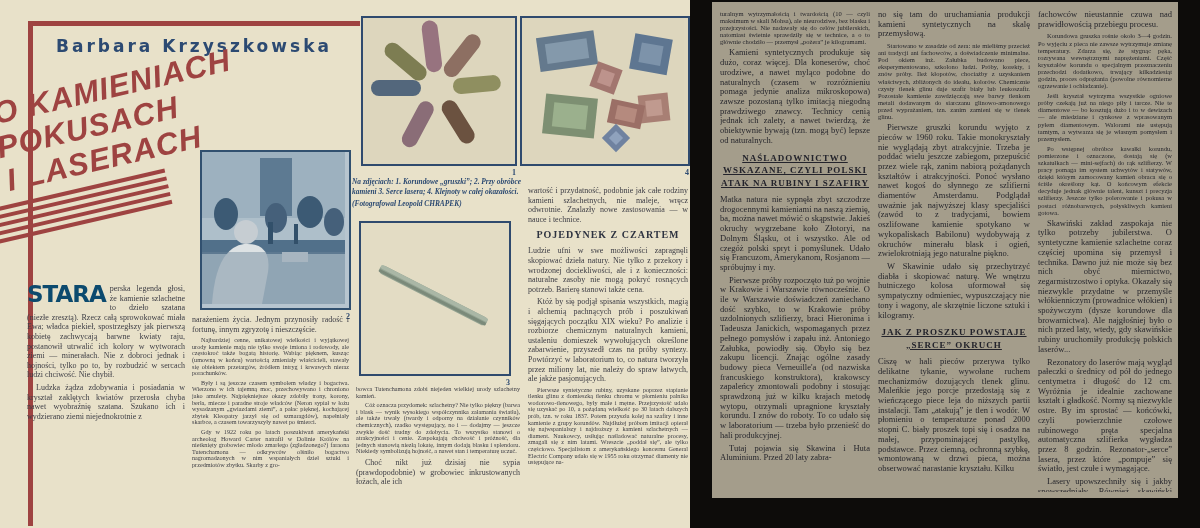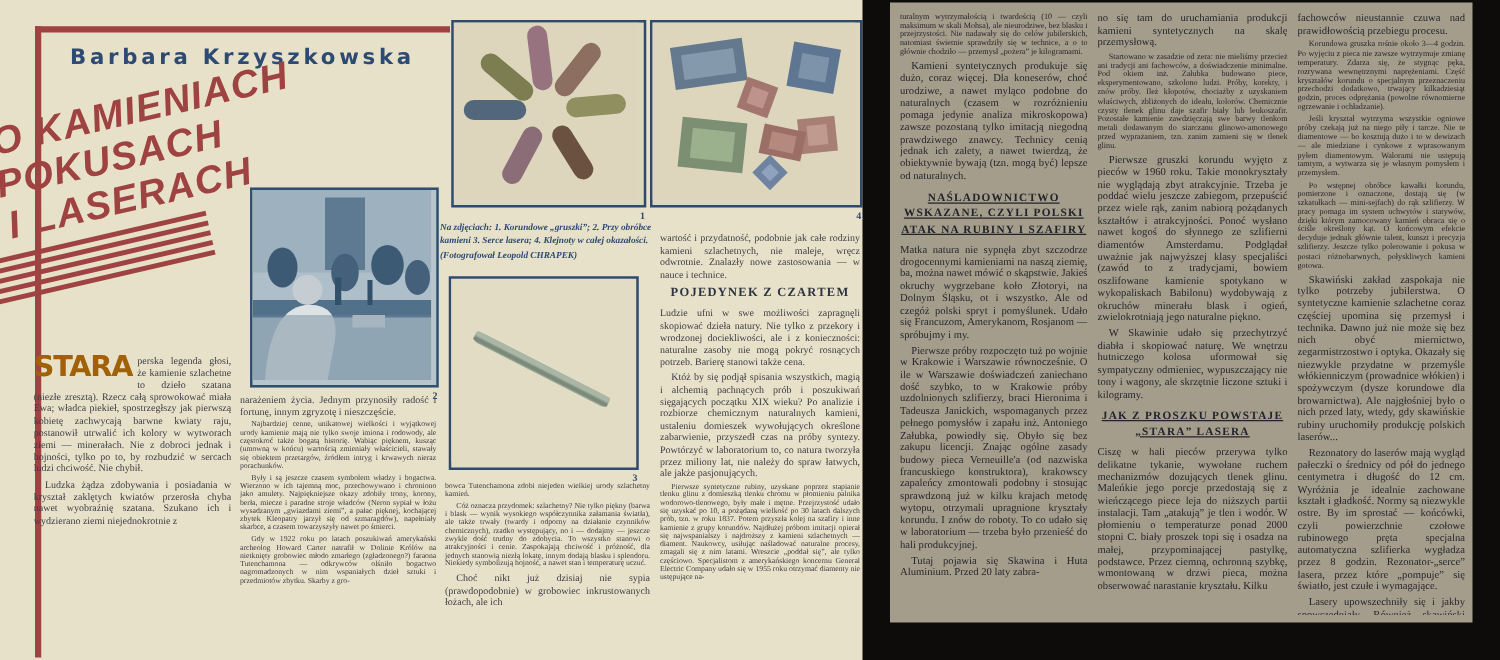--- a/index.html
+++ b/index.html
@@ -39,21 +39,21 @@
   .lcol1{left:27px;top:284px;width:158px;height:244px;}
   .lcol2{left:192px;top:315px;width:157px;height:213px;}
   .lcol3{left:356px;top:386px;width:164px;height:142px;}
   .lcol4{left:528px;top:186px;width:160px;height:342px;}
 
   .para{margin:0 0 3px 0;font-size:8px;line-height:9.6px;}
   .para+.para{text-indent:9px;margin-top:0;}
   .para.small{font-size:6.2px;line-height:6.6px;}
   .col-heading{font-size:10px;line-height:12px;font-weight:700;letter-spacing:1px;text-align:center;
                margin:5px 0 5px 0;color:#2e3340;}
-  .dropword{float:left;font-size:23px;line-height:20px;font-weight:700;padding-right:4px;color:#a16207;
+  .dropword{float:left;font-size:23px;line-height:20px;font-weight:700;padding-right:4px;color:#0c4a6e;
             font-family:"DejaVu Sans","Liberation Sans",sans-serif;letter-spacing:-1px;}
 
   
   .page-right{left:690px;width:510px;background:var(--page-edge,#0d0c0a);}
   .page-right .content{position:absolute;left:22px;top:2px;width:466px;height:496px;
                        background:var(--right-page-bg,#a49d8b);}
   .page-right .col{color:var(--body-ink-dark,#26262c);}
   .rcol1{left:8px;top:8px;width:150px;height:482px;}
   .rcol2{left:166px;top:8px;width:152px;height:482px;}
   .rcol3{left:326px;top:8px;width:134px;height:482px;}
@@ -205,21 +205,21 @@
           <div class="col-heading">NAŚLADOWNICTWO WSKAZANE, CZYLI POLSKI ATAK NA RUBINY I SZAFIRY</div>
           <p class="para">Matka natura nie sypnęła zbyt szczodrze drogocennymi kamieniami na naszą ziemię, ba, można nawet mówić o skąpstwie. Jakieś okruchy wygrzebane koło Złotoryi, na Dolnym Śląsku, ot i wszystko. Ale od czegóż polski spryt i pomyślunek. Udało się Francuzom, Amerykanom, Rosjanom — spróbujmy i my.</p>
           <p class="para">Pierwsze próby rozpoczęto tuż po wojnie w Krakowie i Warszawie równocześnie. O ile w Warszawie doświadczeń zaniechano dość szybko, to w Krakowie próby uzdolnionych szlifierzy, braci Hieronima i Tadeusza Janickich, wspomaganych przez pełnego pomysłów i zapału inż. Antoniego Załubka, powiodły się. Obyło się bez zakupu licencji. Znając ogólne zasady budowy pieca Verneuille'a (od nazwiska francuskiego konstruktora), krakowscy zapaleńcy zmontowali podobny i stosując sprawdzoną już w kilku krajach metodę wytopu, otrzymali upragnione kryształy korundu. I znów do roboty. To co udało się w laboratorium — trzeba było przenieść do hali produkcyjnej.</p>
           <p class="para">Tutaj pojawia się Skawina i Huta Aluminium. Przed 20 laty zabra-</p>
         </div>
       <div class="col rcol2">
           <p class="para">no się tam do uruchamiania produkcji kamieni syntetycznych na skalę przemysłową.</p>
           <p class="para small">Startowano w zasadzie od zera: nie mieliśmy przecież ani tradycji ani fachowców, a doświadczenie minimalne. Pod okiem inż. Załubka budowano piece, eksperymentowano, szkolono ludzi. Próby, korekty, i znów próby. Ileż kłopotów, chociażby z uzyskaniem właściwych, zbliżonych do ideału, kolorów. Chemicznie czysty tlenek glinu daje szafir biały lub leukoszafir. Pozostałe kamienie zawdzięczają swe barwy tlenkom metali dodawanym do siarczanu glinowo-amonowego przed wyprażaniem, tzn. zanim zamieni się w tlenek glinu.</p>
           <p class="para">Pierwsze gruszki korundu wyjęto z pieców w 1960 roku. Takie monokryształy nie wyglądają zbyt atrakcyjnie. Trzeba je poddać wielu jeszcze zabiegom, przepuścić przez wiele rąk, zanim nabiorą pożądanych kształtów i atrakcyjności. Ponoć wysłano nawet kogoś do słynnego ze szlifierni diamentów Amsterdamu. Podglądał uważnie jak najwyższej klasy specjaliści (zawód to z tradycjami, bowiem oszlifowane kamienie spotykano w wykopaliskach Babilonu) wydobywają z okruchów minerału blask i ogień, zwielokrotniają jego naturalne piękno.</p>
           <p class="para">W Skawinie udało się przechytrzyć diabła i skopiować naturę. We wnętrzu hutniczego kolosa uformował się sympatyczny odmieniec, wypuszczający nie tony i wagony, ale skrzętnie liczone sztuki i kilogramy.</p>
-          <div class="col-heading">JAK Z PROSZKU POWSTAJE „STARA” LASERA</div>
+          <div class="col-heading">JAK Z PROSZKU POWSTAJE „SERCE” OKRUCH</div>
           <p class="para">Ciszę w hali pieców przerywa tylko delikatne tykanie, wywołane ruchem mechanizmów dozujących tlenek glinu. Maleńkie jego porcje przedostają się z wieńczącego piece leja do niższych partii instalacji. Tam „atakują” je tlen i wodór. W płomieniu o temperaturze ponad 2000 stopni C. biały proszek topi się i osadza na małej, przypominającej pastylkę, podstawce. Przez ciemną, ochronną szybkę, wmontowaną w drzwi pieca, można obserwować narastanie kryształu. Kilku</p>
         </div>
       <div class="col rcol3">
           <p class="para">fachowców nieustannie czuwa nad prawidłowością przebiegu procesu.</p>
           <p class="para small">Korundowa gruszka rośnie około 3—4 godzin. Po wyjęciu z pieca nie zawsze wytrzymuje zmianę temperatury. Zdarza się, że stygnąc pęka, rozrywana wewnętrznymi naprężeniami. Część kryształów korundu o specjalnym przeznaczeniu przechodzi dodatkowo, trwający kilkadziesiąt godzin, proces odprężania (powolne równomierne ogrzewanie i ochładzanie).</p>
           <p class="para small">Jeśli kryształ wytrzyma wszystkie ogniowe próby czekają już na niego piły i tarcze. Nie te diamentowe — bo kosztują dużo i to w dewizach — ale miedziane i cynkowe z wprasowanym pyłem diamentowym. Walorami nie ustępują tamtym, a wytwarza się je własnym pomysłem i przemysłem.</p>
           <p class="para small">Po wstępnej obróbce kawałki korundu, pomierzone i oznaczone, dostają się (w szkatułkach — mini-sejfach) do rąk szlifierzy. W pracy pomaga im system uchwytów i statywów, dzięki którym zamocowany kamień obraca się o ściśle określony kąt. O końcowym efekcie decyduje jednak głównie talent, kunszt i precyzja szlifierzy. Jeszcze tylko polerowanie i pokusa w postaci różnobarwnych, połyskliwych kamieni gotowa.</p>
           <p class="para">Skawiński zakład zaspokaja nie tylko potrzeby jubilerstwa. O syntetyczne kamienie szlachetne coraz częściej upomina się przemysł i technika. Dawno już nie może się bez nich obyć miernictwo, zegarmistrzostwo i optyka. Okazały się niezwykle przydatne w przemyśle włókienniczym (prowadnice włókien) i spożywczym (dysze korundowe dla browarnictwa). Ale najgłośniej było o nich przed laty, wtedy, gdy skawińskie rubiny uruchomiły produkcję polskich laserów...</p>
           <p class="para">Rezonatory do laserów mają wygląd pałeczki o średnicy od pół do jednego centymetra i długość do 12 cm. Wyróżnia je idealnie zachowane kształt i gładkość. Normy są niezwykle ostre. By im sprostać — końcówki, czyli powierzchnie czołowe rubinowego pręta specjalna automatyczna szlifierka wygładza przez 8 godzin. Rezonator-„serce” lasera, przez które „pompuje” się światło, jest czułe i wymagające.</p>
           <p class="para">Lasery upowszechniły się i jakby spowszedniały. Również skawiński sukces stał się codziennością.  □</p>

